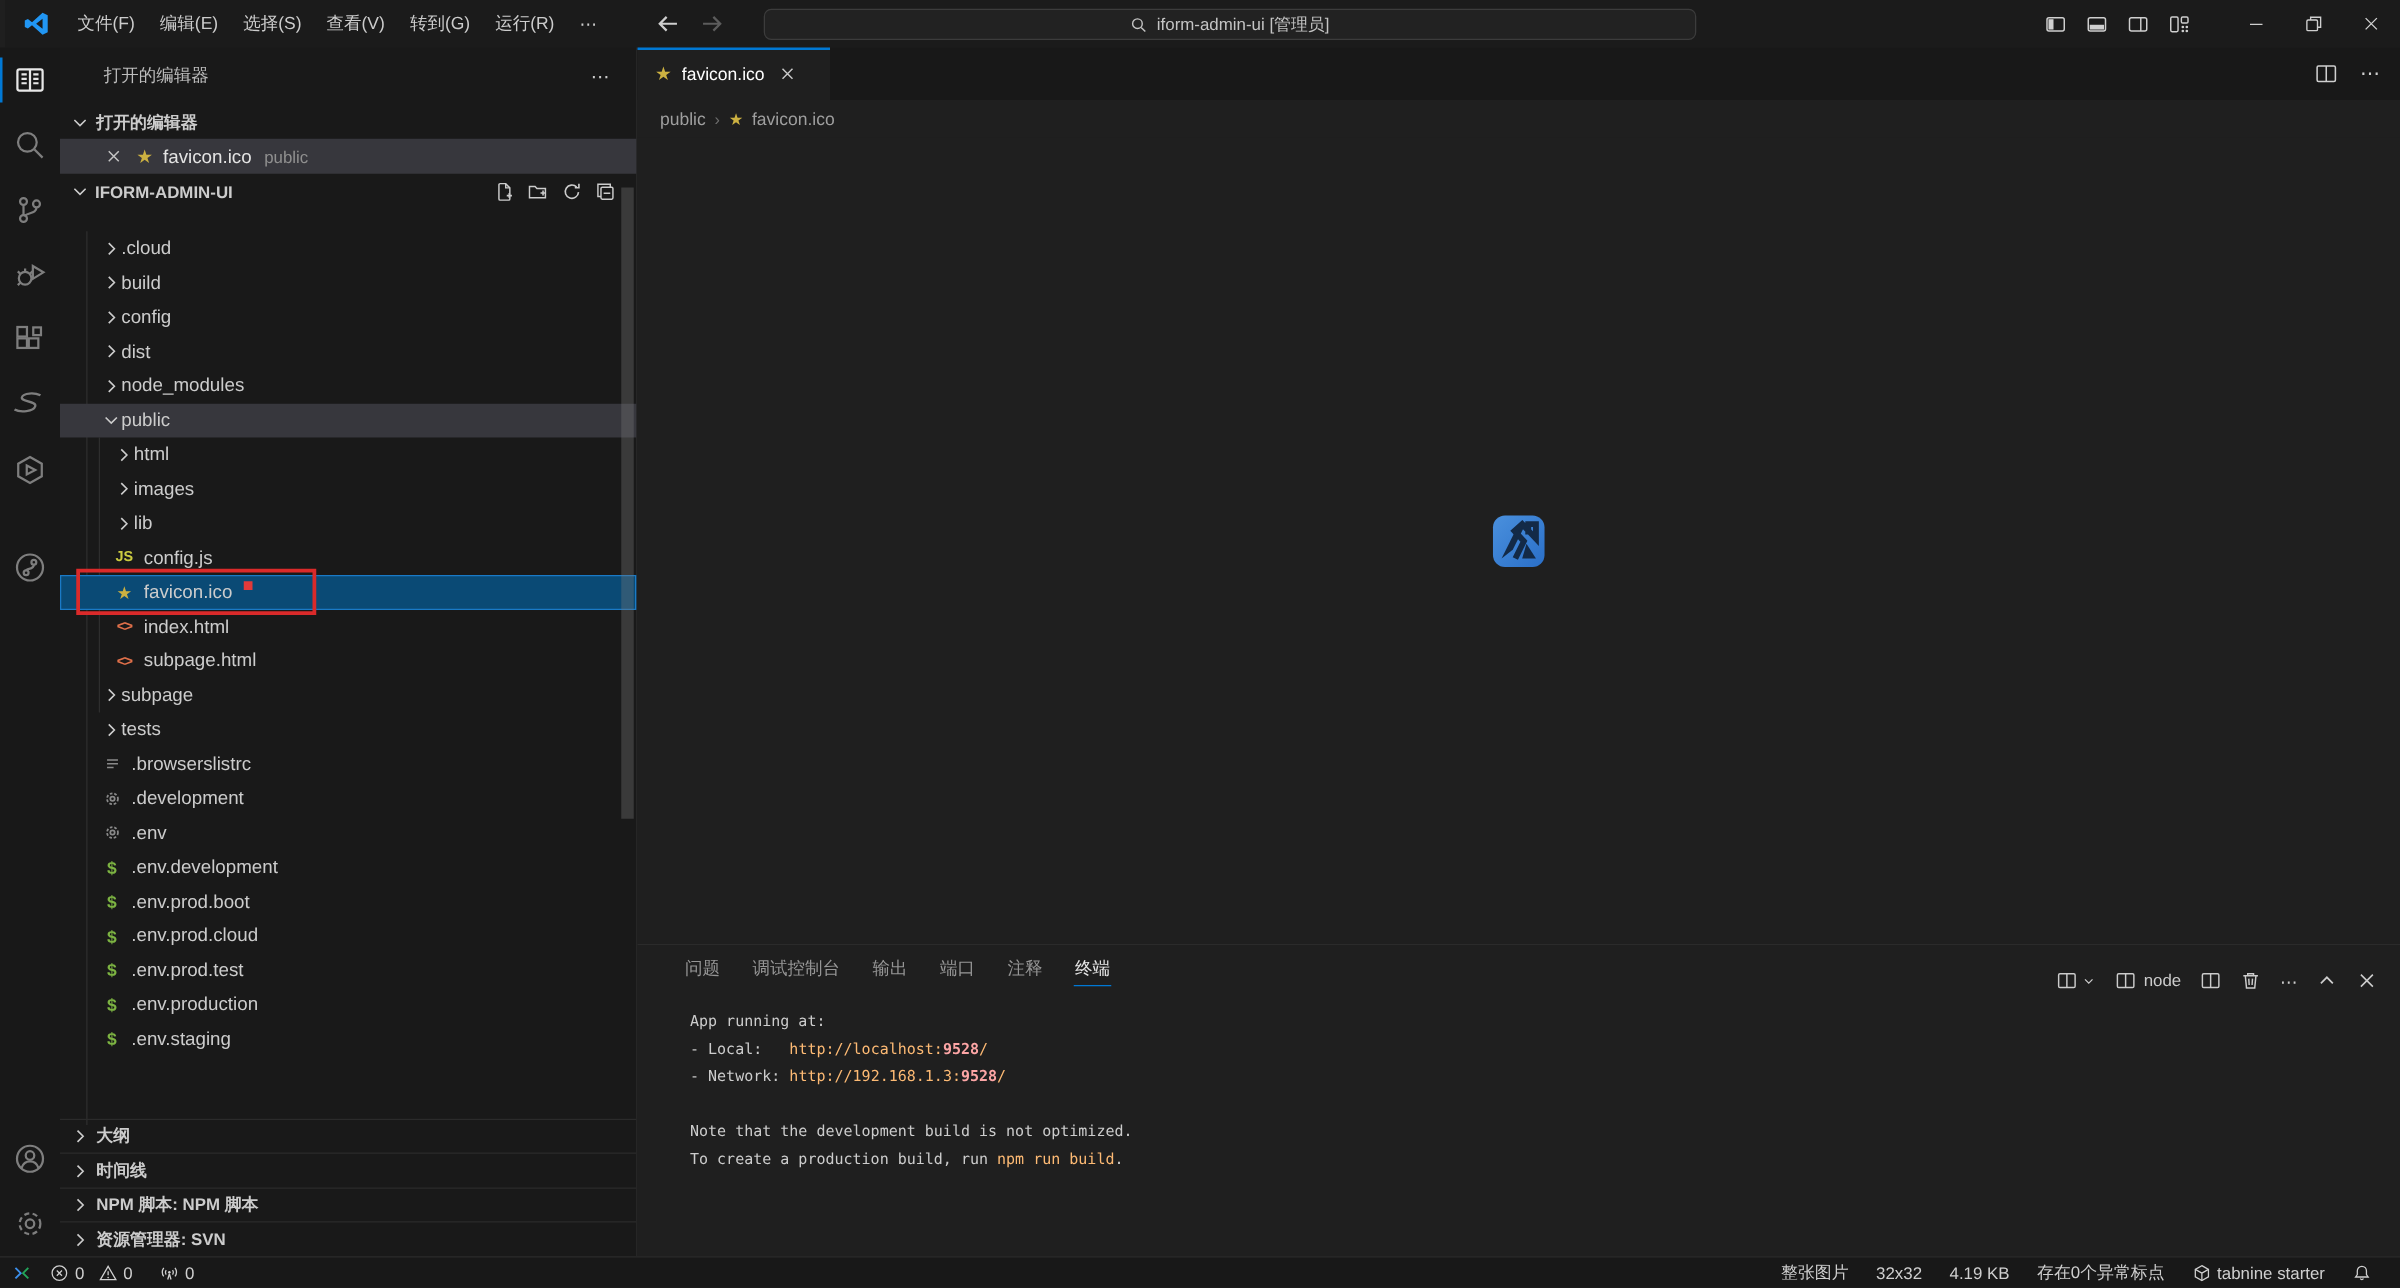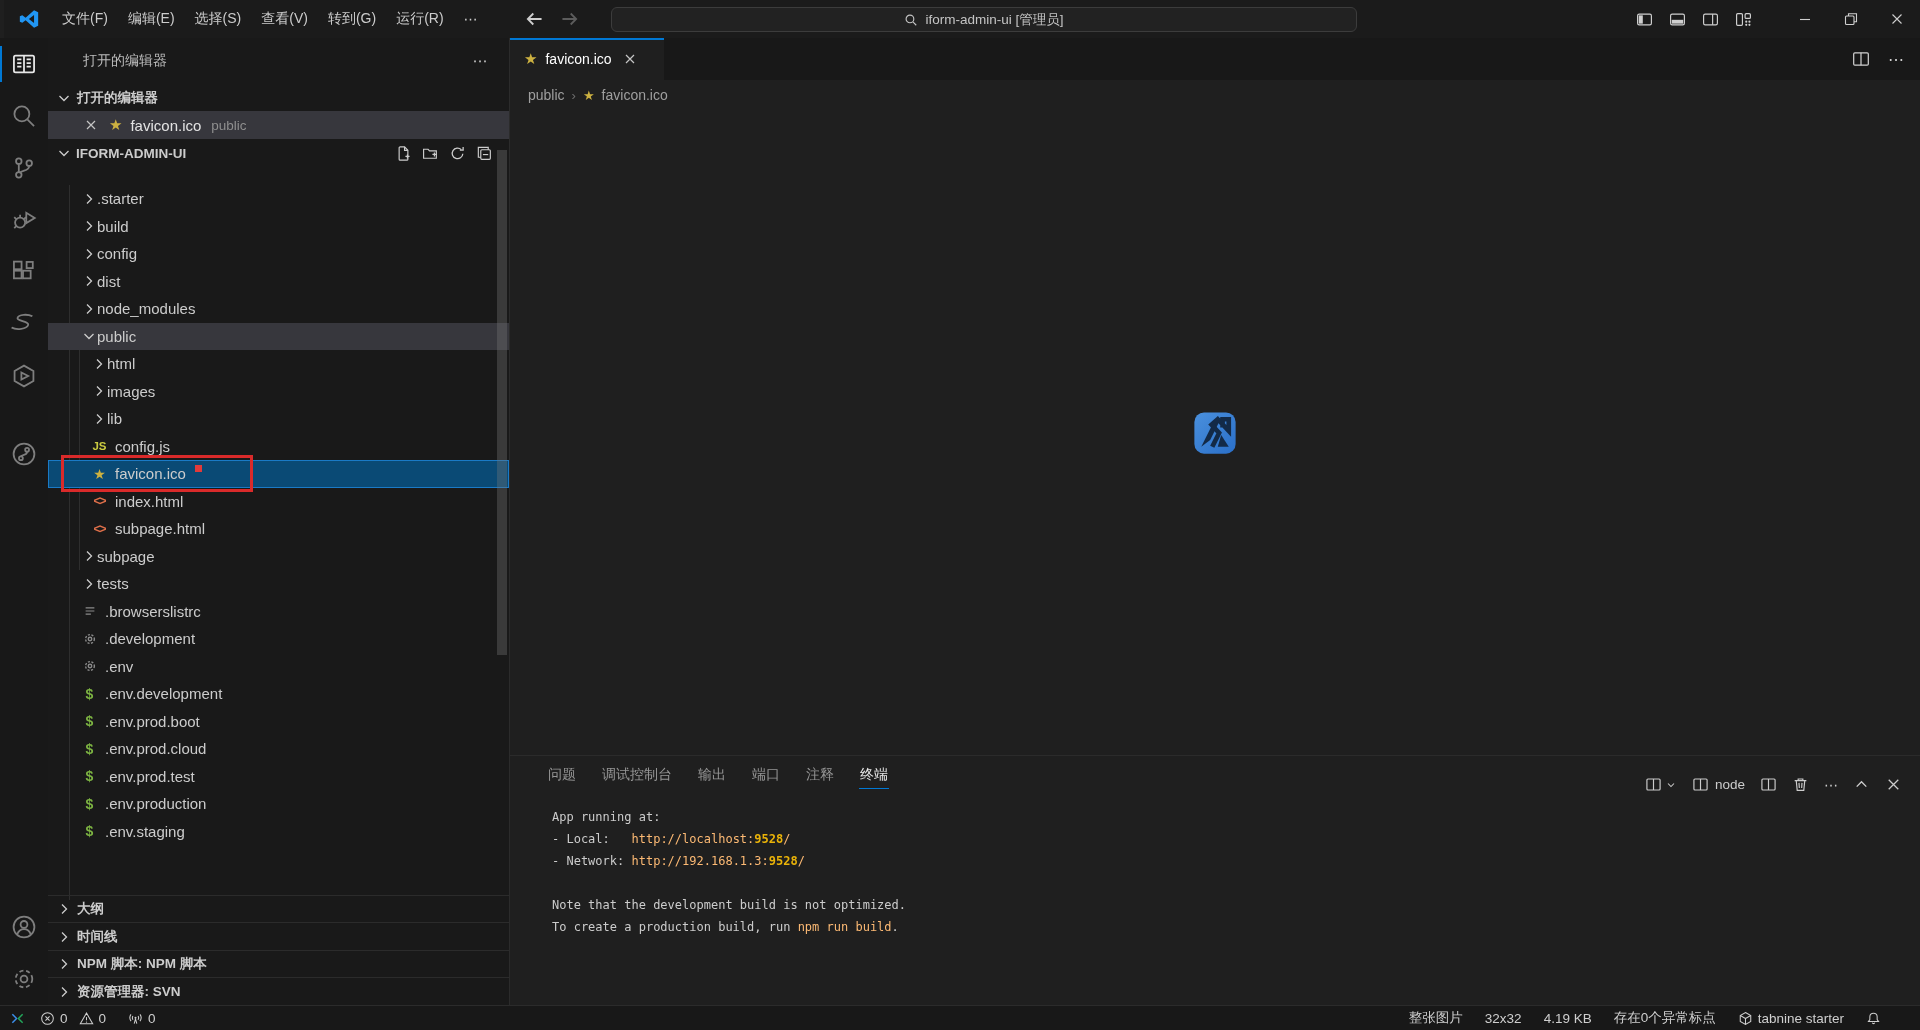--- a/index.html
+++ b/index.html
@@ -99,29 +99,29 @@
   .ptab { padding:0 13px; height:37px; display:flex; align-items:center; color:#969696; position:relative; }
   .ptab.active { color:#e7e7e7; }
   .ptab.active::after { content:""; position:absolute; left:12px; right:12px; bottom:4px; height:1.5px; background:#0078d4; }
   .panel-actions { margin-left:auto; display:flex; align-items:center; gap:15px; padding-right:18px; color:#cccccc; }
   .panel-actions .ti { width:17px; height:17px; }
   .pa-combo { display:flex; align-items:center; gap:3px; }
   .pa-node { display:flex; align-items:center; gap:6px; font-size:13.5px; color:#cccccc; }
   .terminal { padding:13px 0 0 42px; font-family:"DejaVu Sans Mono",monospace; font-size:12px;
     line-height:22px; color:#cccccc; white-space:pre; }
   .tl-link { color:#fdba74; }
-  .tl-linkb { color:#eab308; font-weight:bold; }
+  .tl-linkb { color:#fca5a5; font-weight:bold; }
 
   
   .statusbar { position:absolute; bottom:0; left:0; right:0; height:25px; background:#181818;
     border-top:1px solid #2b2b2b; display:flex; align-items:center; font-size:13.5px; color:#cfcfcf; }
   .sb-remote { width:34px; height:25px; display:flex; align-items:center; justify-content:center; }
   .sb-item { display:flex; align-items:center; gap:5px; padding:0 6px; height:25px; }
   .sb-item svg { width:15px; height:15px; }
-  .sb-right { margin-left:auto; display:flex; align-items:center; padding-right:28px; }
+  .sb-right { margin-left:auto; display:flex; align-items:center; padding-right:12px; }
   .sb-right .sb-item { padding:0 11px; }
 </style>
 </head>
 <body>
 
 <div class="window">
 
   <header class="titlebar">
     <svg class="tb-logo" viewBox="0 0 24 24">
       <path fill="#2196f3" d="M17.5 2.5 22 4.6v14.8l-4.5 2.1-9.2-8.2-3.6 2.8L2 14.9v-5.8l2.7-1.2 3.6 2.8 9.2-8.2zm0 5.2-5.6 4.3 5.6 4.3V7.7z"></path>
@@ -319,21 +319,21 @@
     <div class="tree" id="tree">
       <div class="guide" style="left:21px; top:0; height:715px;"></div>
       <div class="guide" style="left:31px; top:165px; height:220px;"></div>
     <div class="tree-row" style="padding-left: 33px;">
     <span class="twisty">
             <svg viewBox="0 0 16 16" fill="none" stroke="currentColor" stroke-width="1.3" width="16" height="16">
               <path d="M6 3.5 10.5 8 6 12.5"></path>
             </svg>
           </span>
 
-    <span class="t-label">.starter</span>
+    <span class="t-label">.cloud</span>
   </div>
         <div class="tree-row" style="padding-left: 33px;">
     <span class="twisty">
             <svg viewBox="0 0 16 16" fill="none" stroke="currentColor" stroke-width="1.3" width="16" height="16">
               <path d="M6 3.5 10.5 8 6 12.5"></path>
             </svg>
           </span>
 
     <span class="t-label">build</span>
   </div>

